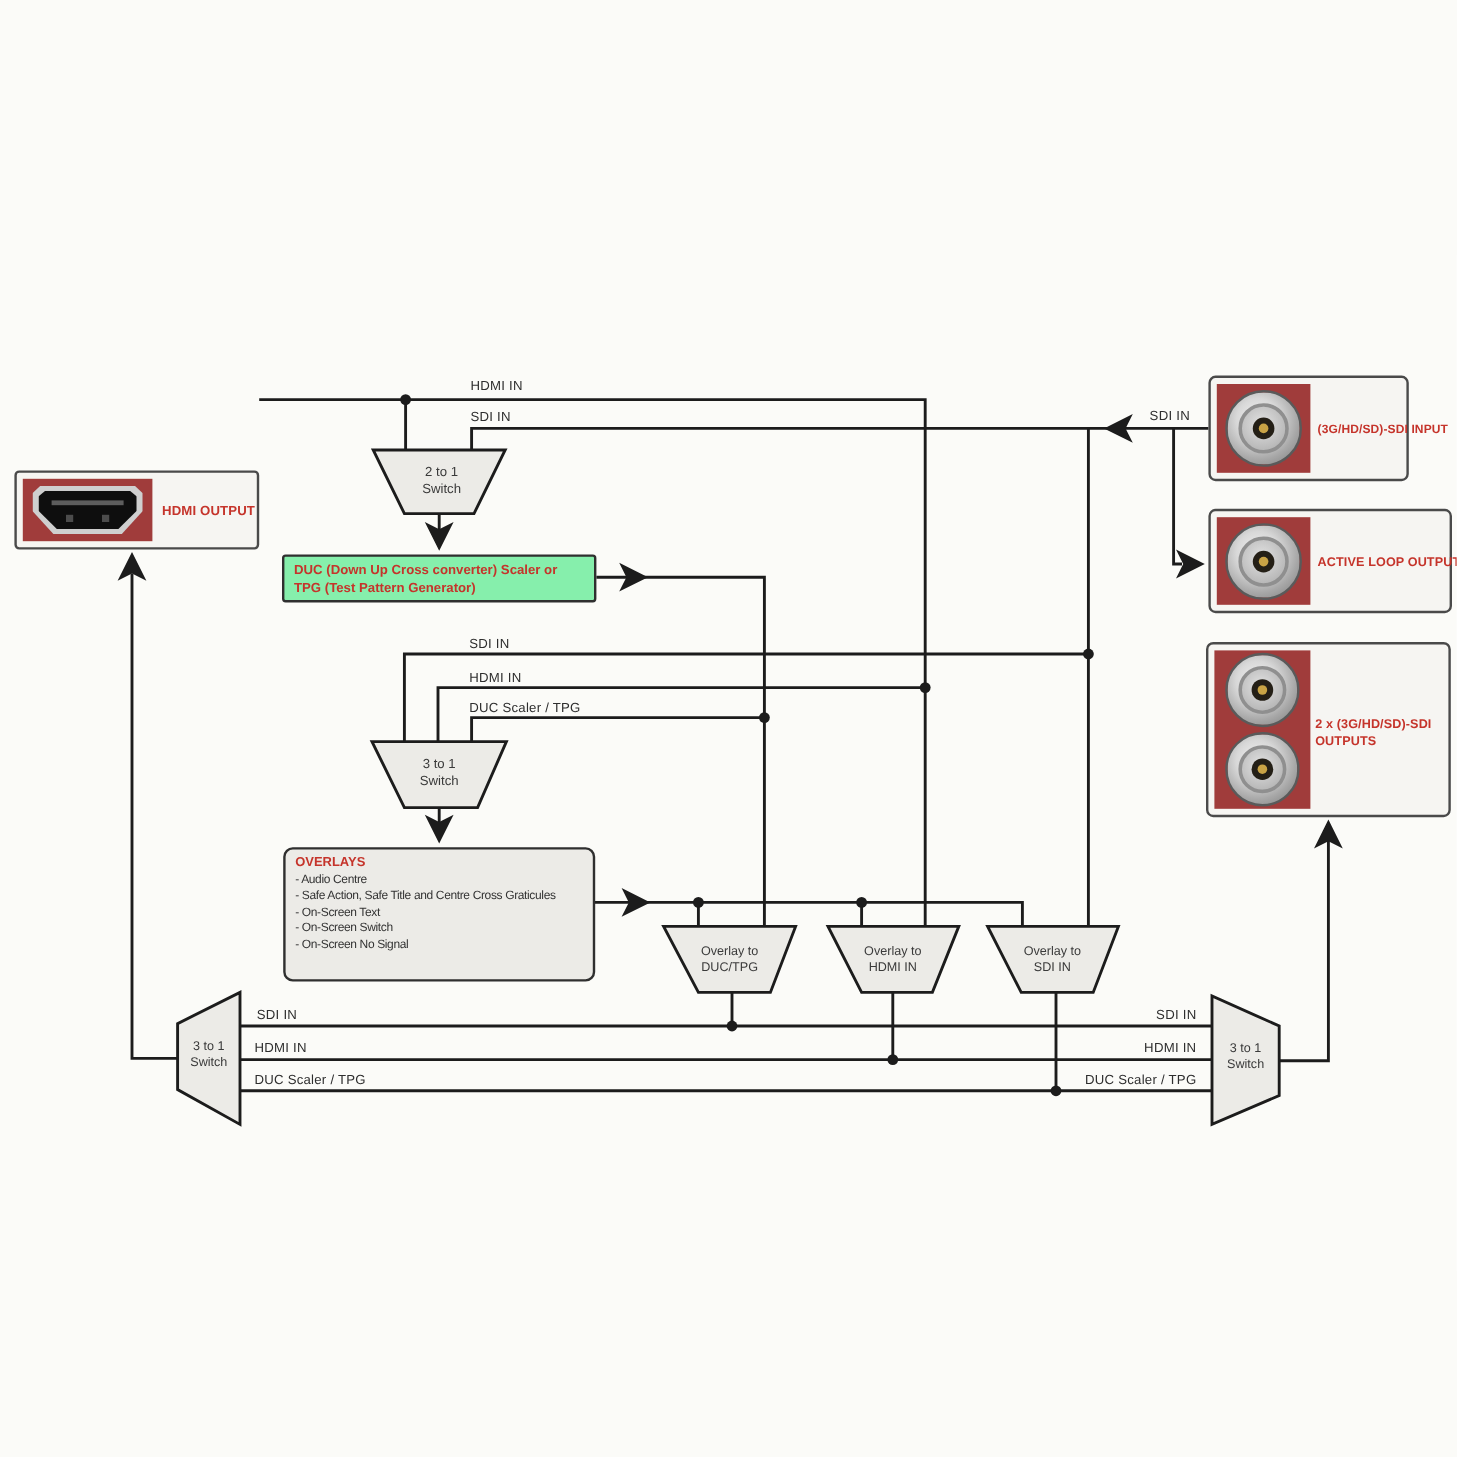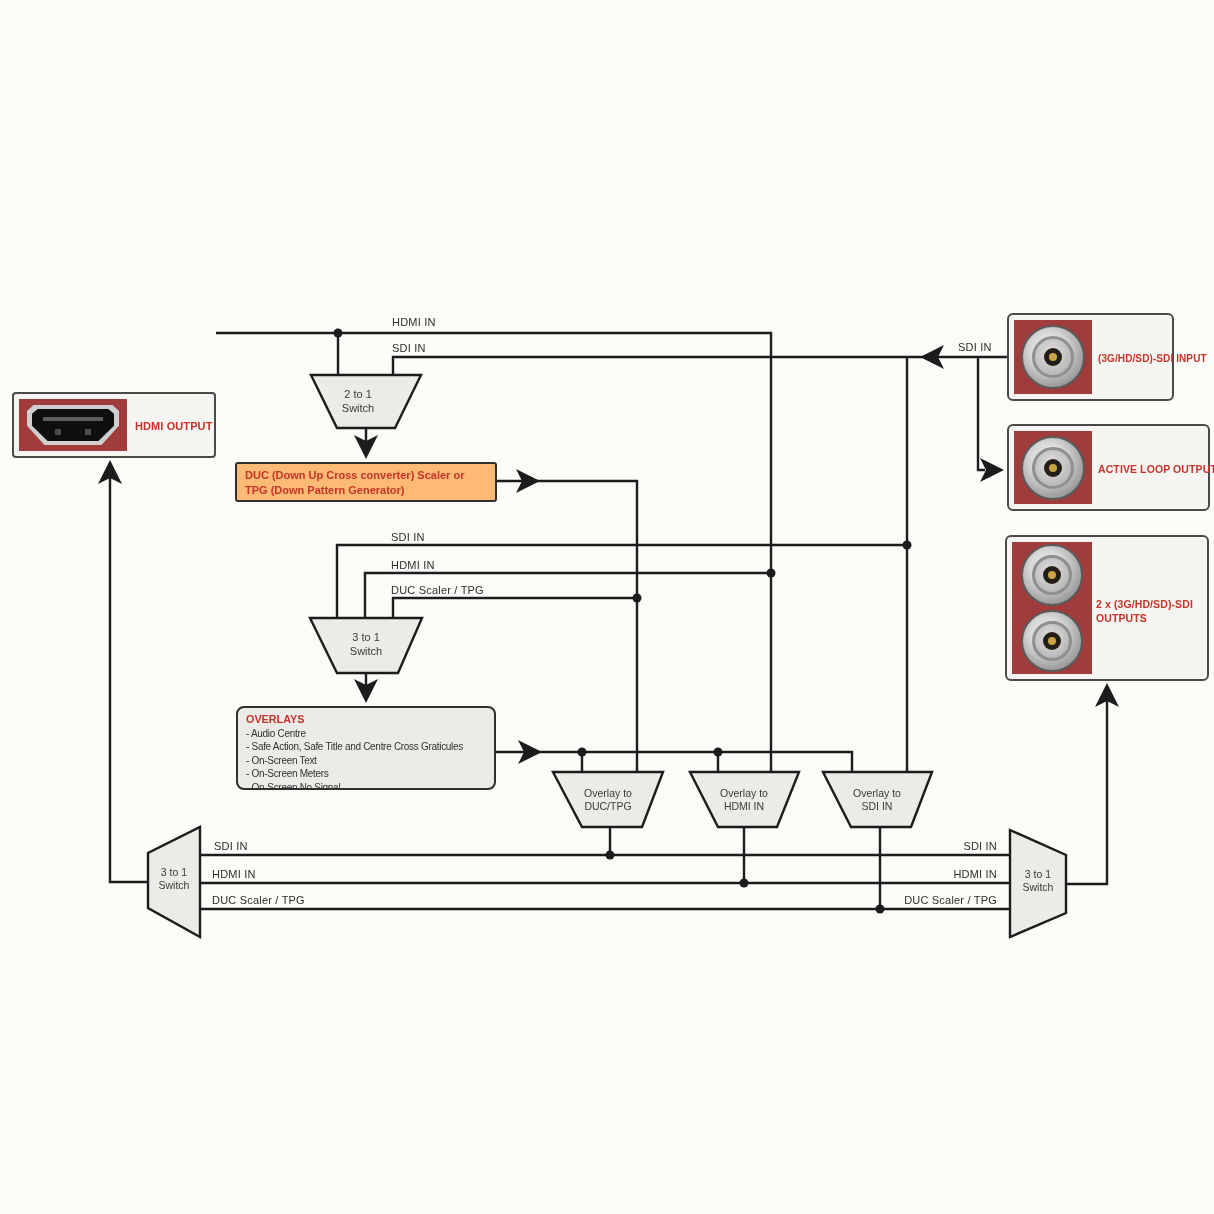--- a/index.html
+++ b/index.html
@@ -43,26 +43,26 @@
     border:2px solid #5a5a5a;box-sizing:border-box;}
   .bnc-ring{position:absolute;left:15%;top:15%;width:70%;height:70%;border-radius:50%;
     border:3px solid #8f8f8f;background:radial-gradient(circle at 45% 40%,#e2e2e2,#a9a9a9);box-sizing:border-box;}
   .bnc-hole{position:absolute;left:50%;top:50%;width:18px;height:18px;transform:translate(-50%,-50%);
     border-radius:50%;background:#241f16;}
   .bnc-pin{position:absolute;left:50%;top:50%;width:8px;height:8px;transform:translate(-50%,-50%);
     border-radius:50%;background:#c9a345;}
 
   .duc-box{
     position:absolute;left:235px;top:462px;width:262px;height:40px;box-sizing:border-box;
-    background:#fdba74;border:2.5px solid #2f2f2f;border-radius:3px;padding:4px 8px;
+    background:#86efac;border:2.5px solid #2f2f2f;border-radius:3px;padding:4px 8px;
     color:#c5342b;font-weight:bold;font-size:11px;line-height:15px;white-space:nowrap;overflow:hidden;
   }
   .duc-box span{display:block;}
   .ov-box{
-    position:absolute;left:236px;top:706px;width:260px;height:84px;box-sizing:border-box;
+    position:absolute;left:236px;top:706px;width:260px;height:112px;box-sizing:border-box;
     background:#ecebe7;border:2.5px solid #2f2f2f;border-radius:8px;padding:5px 8px;overflow:hidden;
   }
   .ov-title{color:#c5342b;font-weight:bold;font-size:10.8px;line-height:13.5px;}
   .ov-item{color:#333;font-size:10px;line-height:13.5px;letter-spacing:-.3px;white-space:nowrap;}
 </style>
 </head>
 <body>
 
 <div class="stage">
 
@@ -165,33 +165,33 @@
         <div class="bnc-ring"></div>
         <div class="bnc-hole"></div>
         <div class="bnc-pin"></div>
       </div>
     </div>
     <div class="conn-label" style="left:89px;top:60px;width:108px;font-size:10.5px;">2 x (3G/HD/SD)-SDI OUTPUTS</div>
   </div>
 
   <div class="duc-box">
     <span>DUC (Down Up Cross converter) Scaler or</span>
-    <span>TPG (Down Pattern Generator)</span>
+    <span>TPG (Test Pattern Generator)</span>
   </div>
 
   <div class="ov-box">
     <div class="ov-title">OVERLAYS</div>
     <div class="ov-item">- Audio Centre</div>
     <div class="ov-item">- Safe Action, Safe Title and Centre Cross Graticules</div>
     <div class="ov-item">- On-Screen Text</div>
-    <div class="ov-item">- On-Screen Meters</div>
+    <div class="ov-item">- On-Screen Switch</div>
     <div class="ov-item">- On-Screen No Signal</div>
   </div>
 
-  <div class="sw-label" style="left:298px;top:387px;width:120px;">
+  <div class="sw-label" style="left:308px;top:387px;width:120px;">
     <span>2 to 1</span>
     <span>Switch</span>
   </div>
   <div class="sw-label" style="left:306px;top:630px;width:120px;">
     <span>3 to 1</span>
     <span>Switch</span>
   </div>
   <div class="sw-label small" style="left:136px;top:866px;width:76px;">
     <span>3 to 1</span>
     <span>Switch</span>

